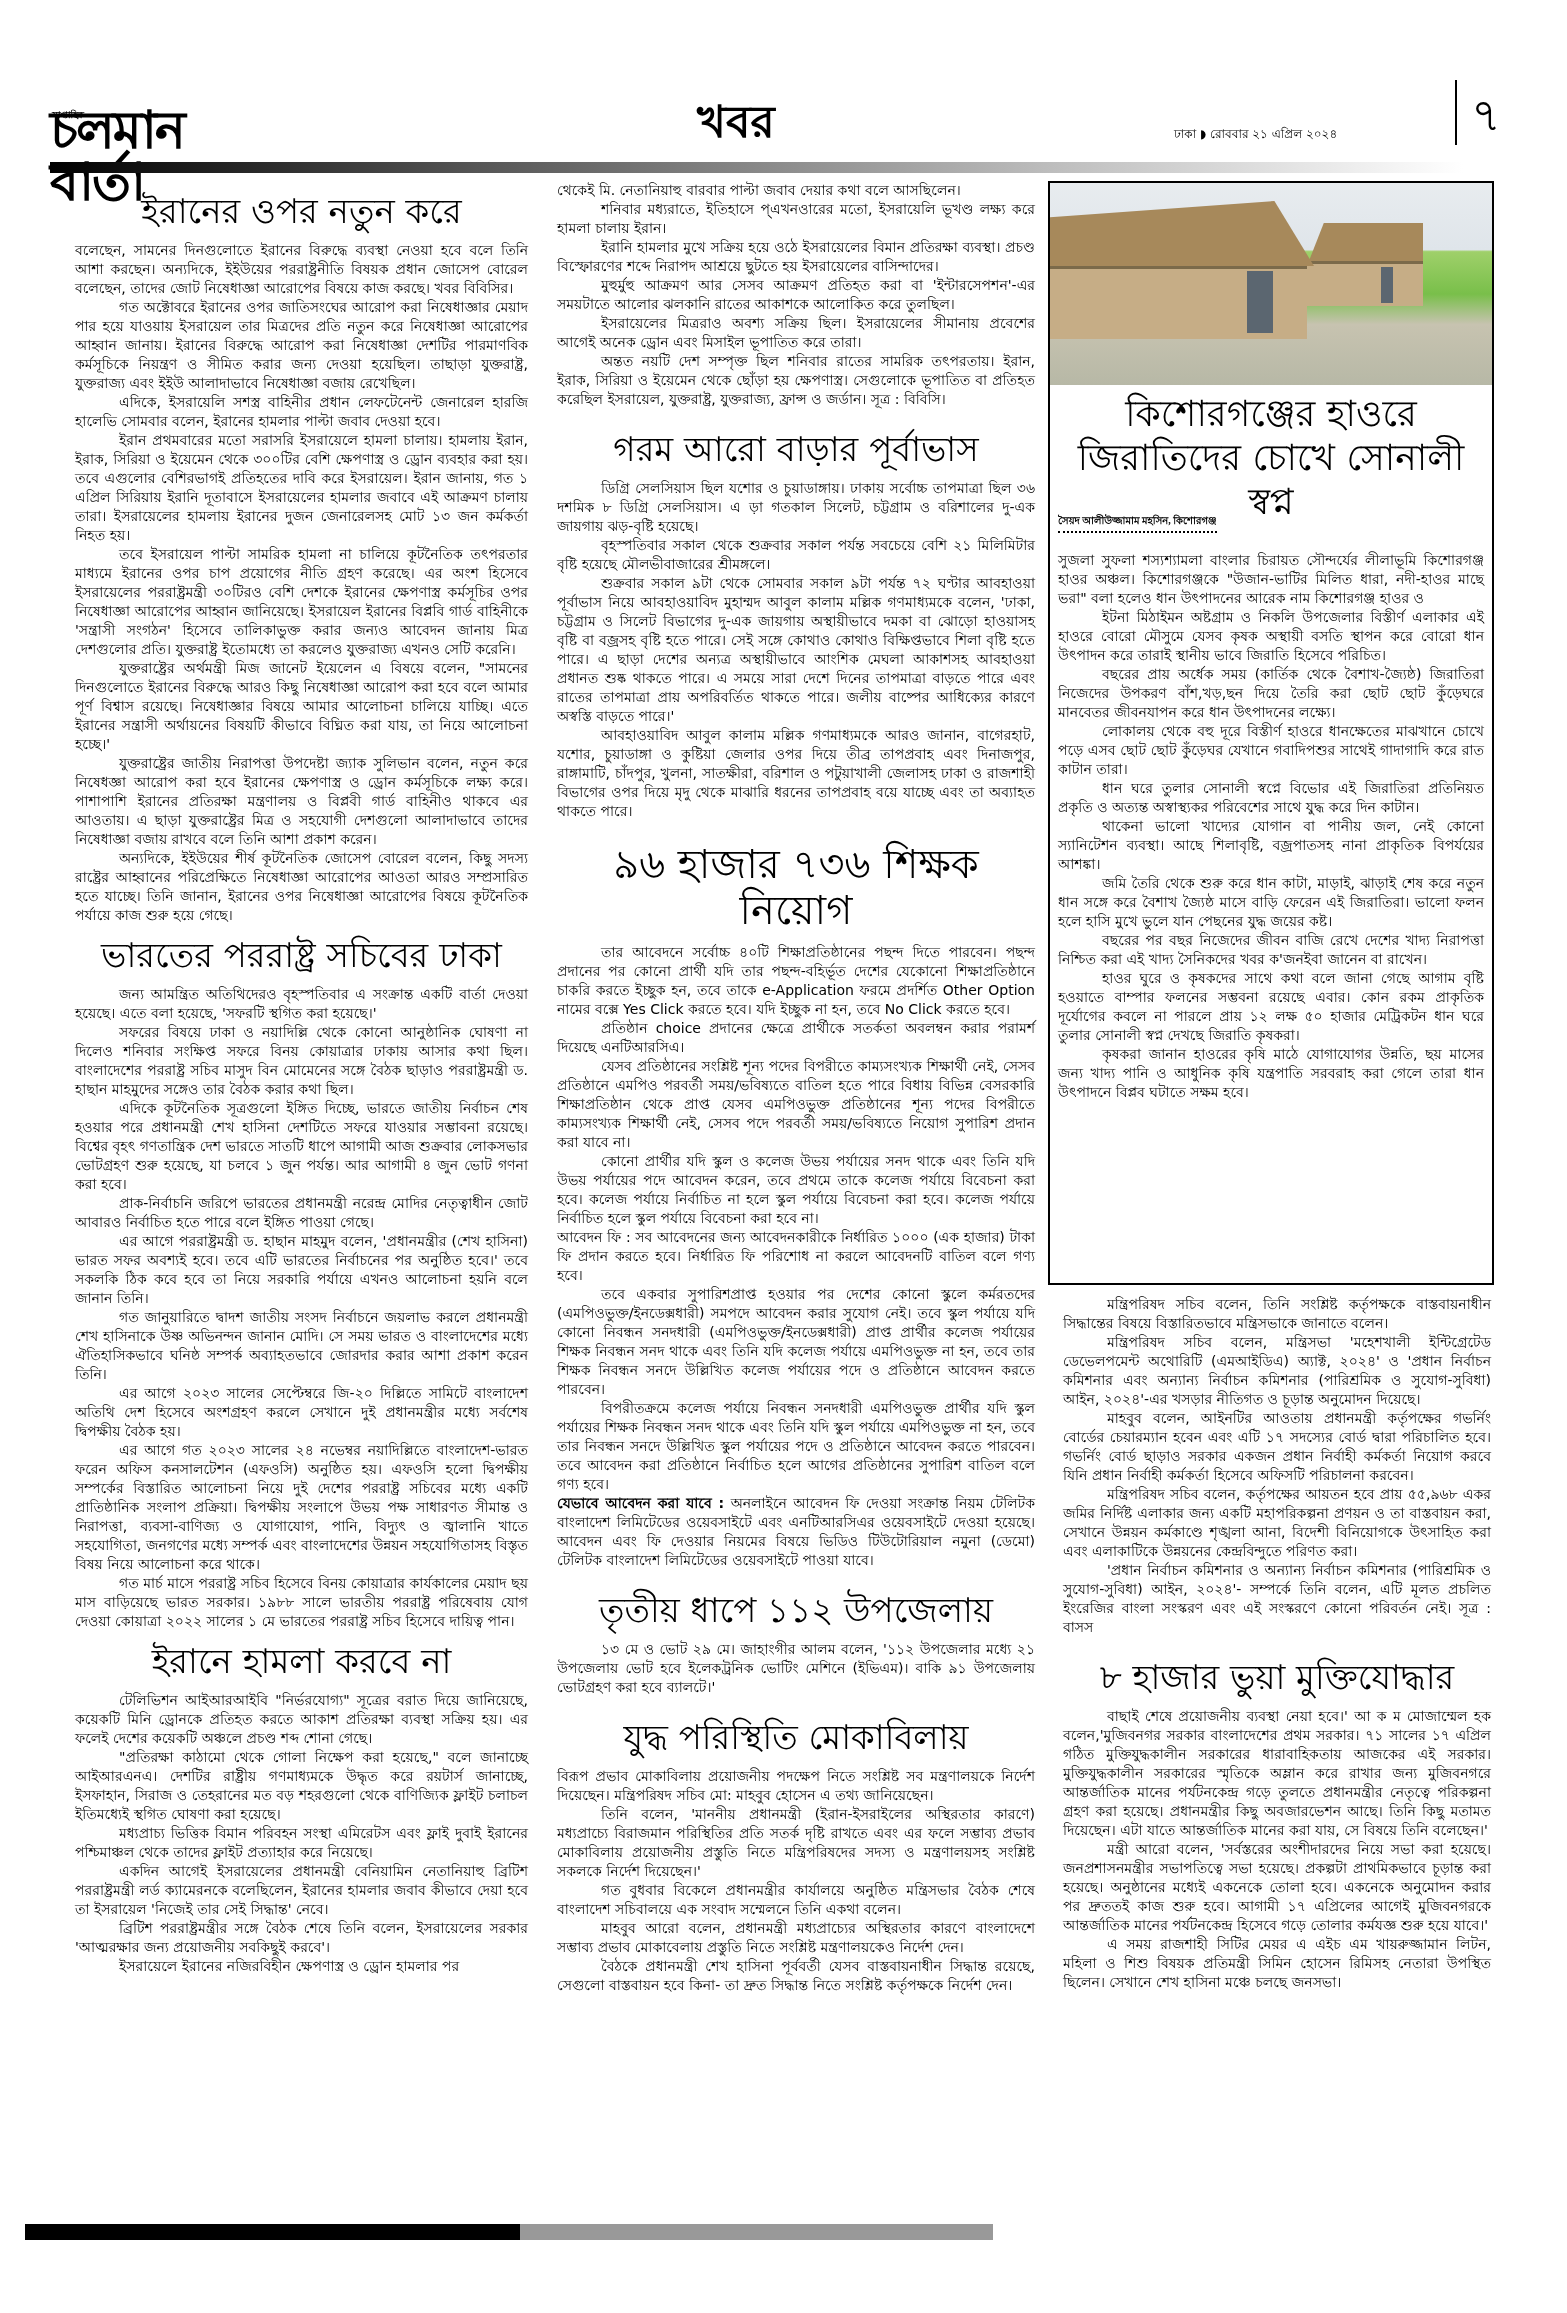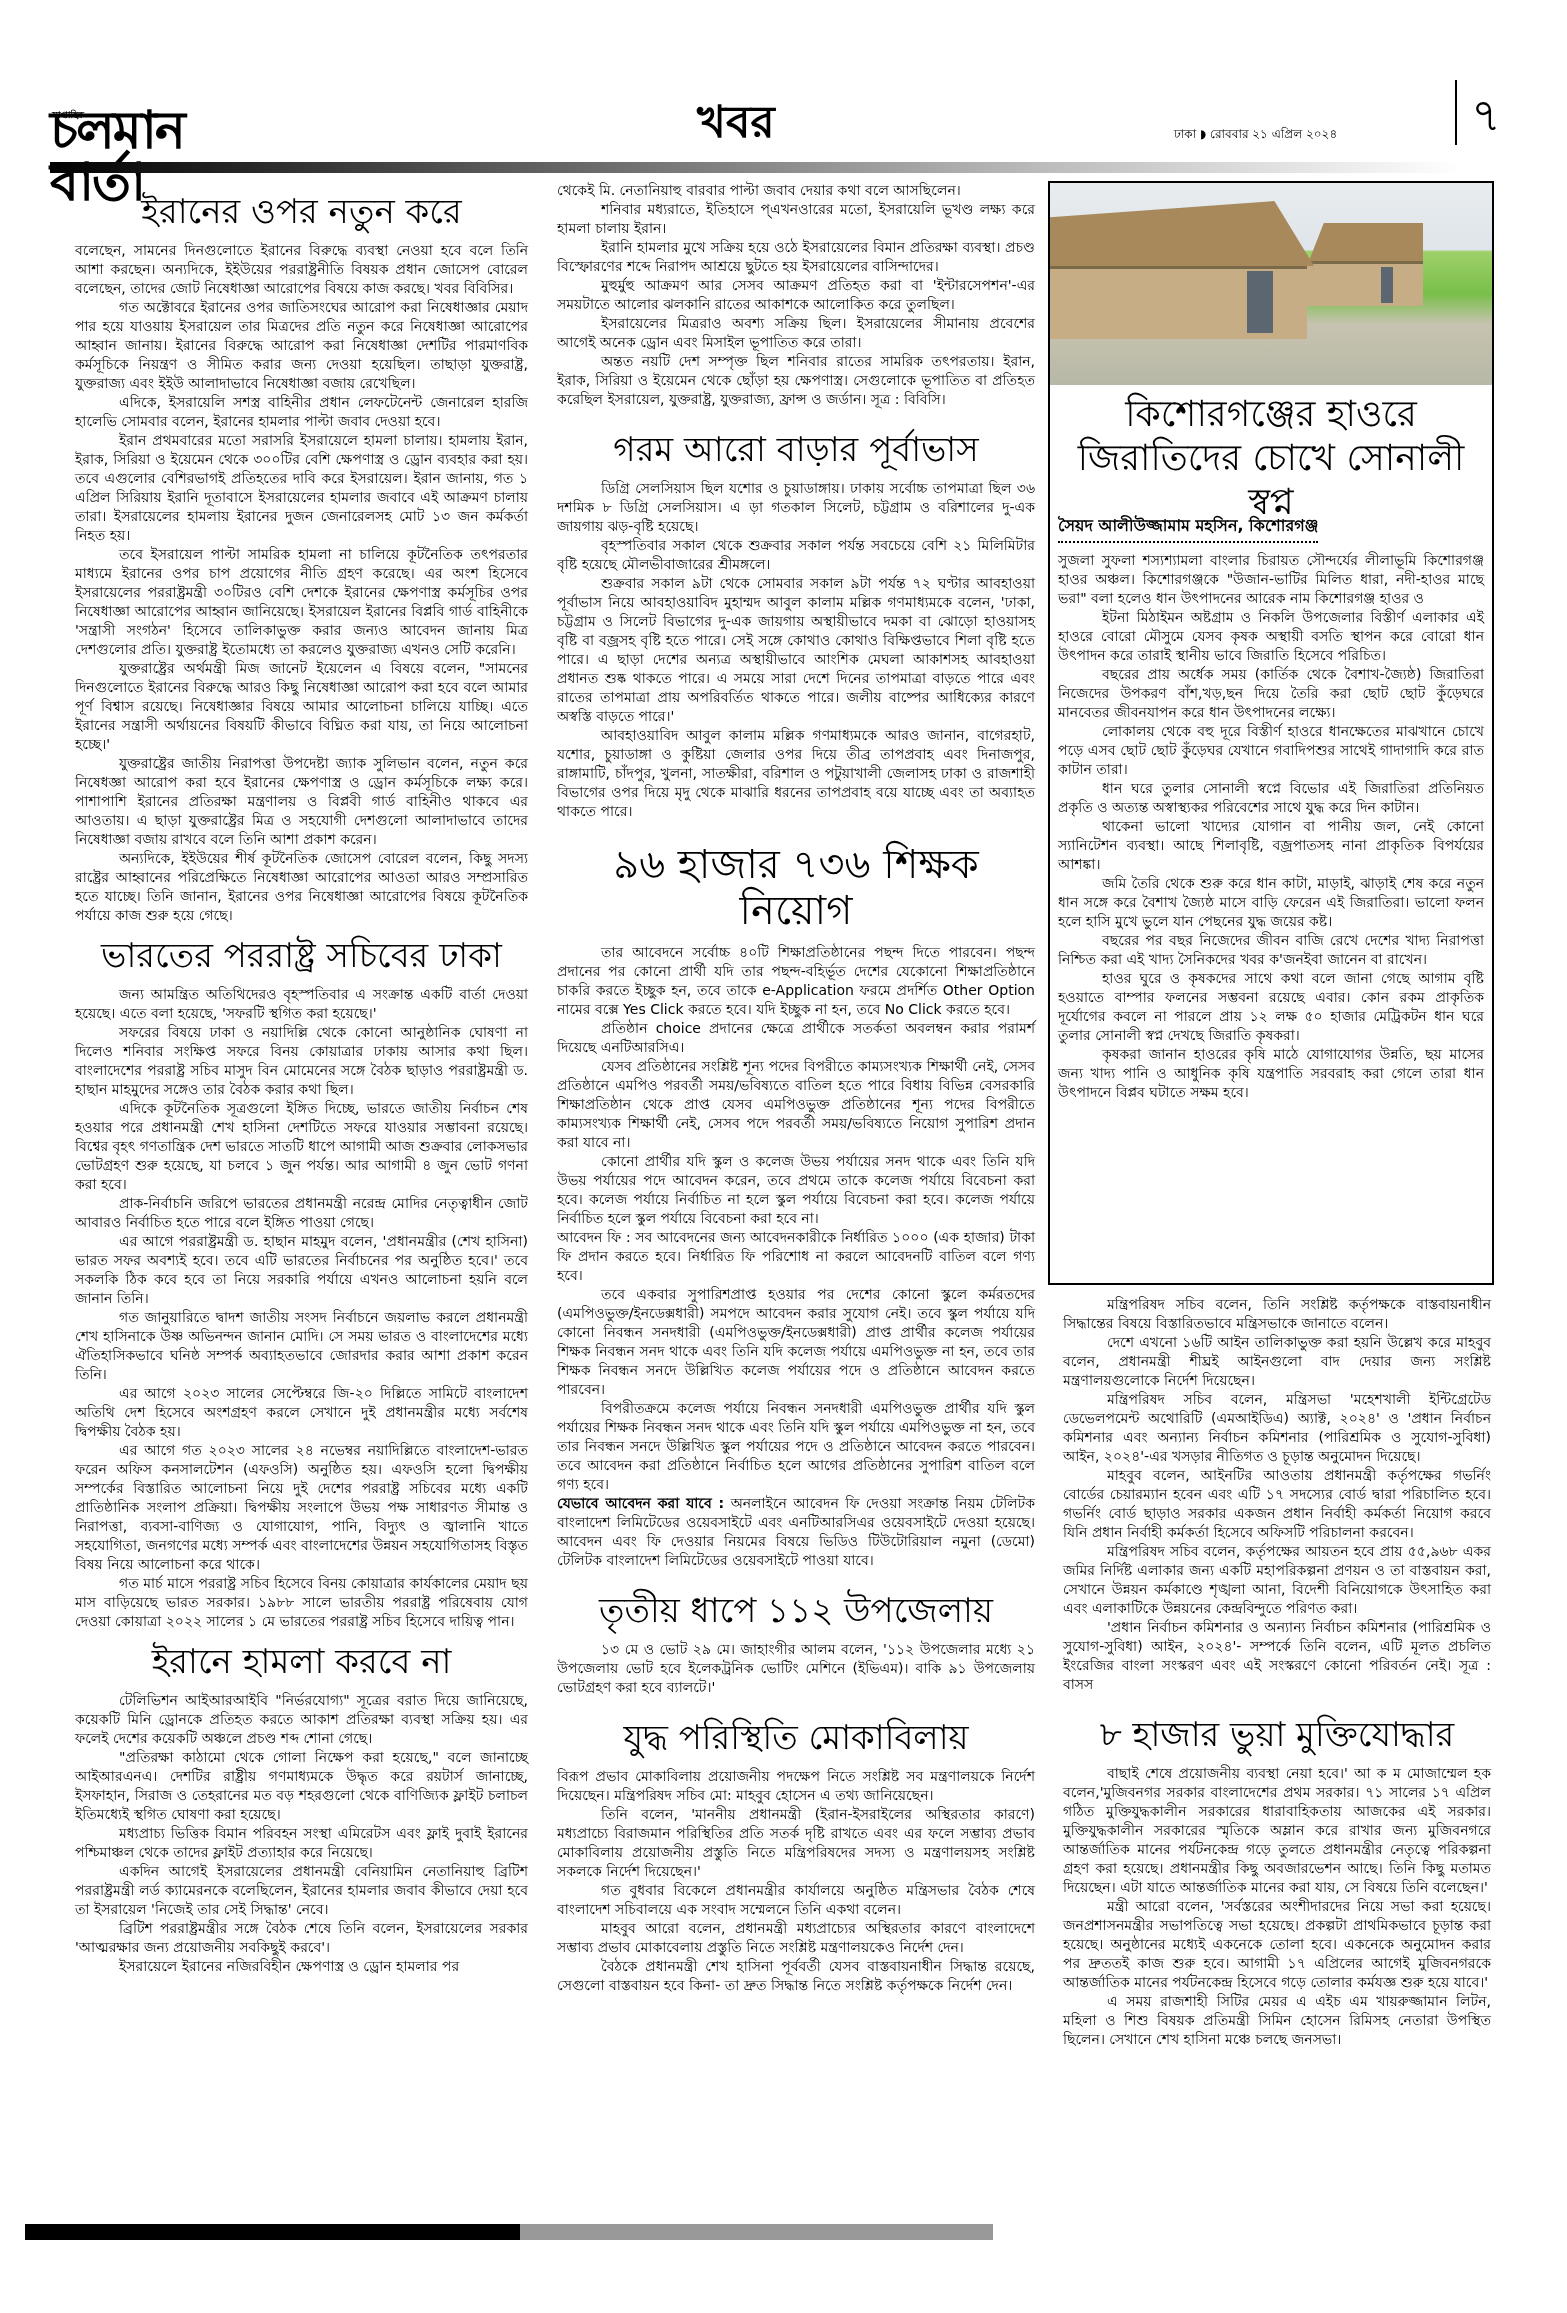--- a/index.html
+++ b/index.html
@@ -26,21 +26,21 @@
   .col-right-below{left:1063px;top:1295px;width:428px;}
   
   .feature{left:1048px;top:181px;width:442px;height:1100px;border:2px solid #000;overflow:hidden;}
   .photo{position:absolute;left:0;top:0;width:442px;height:202px;overflow:hidden;
     background:linear-gradient(180deg,#e8ecef 0%,#dfe5ea 33%,#9fd06a 34%,#79bf4a 55%,#c7c3b0 70%,#b7b8a6 100%);}
   .hut{position:absolute;}
   .hut .roof{position:absolute;background:#a7895b;}
   .hut .wall{position:absolute;background:#c6ad86;border-top:3px solid #7b6a4a;}
   .hut .door{position:absolute;background:#5b6670;}
   .feat-title{position:absolute;left:0;top:209px;width:442px;text-align:center;font-size:36px;line-height:44px;}
-  .byline{position:absolute;left:8px;top:330px;font-size:16px;border-bottom:2px dotted #000;padding-bottom:1px;font-weight:bold;}
+  .byline{position:absolute;left:8px;top:330px;font-size:10px;border-bottom:2px dotted #000;padding-bottom:1px;font-weight:bold;font-family:Liberation Serif, serif;}
   .feat-body{position:absolute;left:8px;top:368px;width:426px;font-size:14px;line-height:19px;text-align:justify;}
   .feat-body p{margin:0;}
   .feat-body p.ind{text-indent:44px;}
   .bold{font-weight:bold;}
 </style>
 </head>
 <body>
 
 <div class="abs logo">
   <span class="small">সাপ্তাহিক</span>
@@ -159,21 +159,20 @@
     <p class="ind">জমি তৈরি থেকে শুরু করে ধান কাটা, মাড়াই, ঝাড়াই শেষ করে নতুন ধান সঙ্গে করে বৈশাখ জ্যৈষ্ঠ মাসে বাড়ি ফেরেন এই জিরাতিরা। ভালো ফলন হলে হাসি মুখে ভুলে যান পেছনের যুদ্ধ জয়ের কষ্ট।</p>
     <p class="ind">বছরের পর বছর নিজেদের জীবন বাজি রেখে দেশের খাদ্য নিরাপত্তা নিশ্চিত করা এই খাদ্য সৈনিকদের খবর ক'জনইবা জানেন বা রাখেন।</p>
     <p class="ind">হাওর ঘুরে ও কৃষকদের সাথে কথা বলে জানা গেছে আগাম বৃষ্টি হওয়াতে বাম্পার ফলনের সম্ভবনা রয়েছে এবার। কোন রকম প্রাকৃতিক দূর্যোগের কবলে না পারলে প্রায় ১২ লক্ষ ৫০ হাজার মেট্রিকটন ধান ঘরে তুলার সোনালী স্বপ্ন দেখছে জিরাতি কৃষকরা।</p>
     <p class="ind">কৃষকরা জানান হাওরের কৃষি মাঠে যোগাযোগর উন্নতি, ছয় মাসের জন্য খাদ্য পানি ও আধুনিক কৃষি যন্ত্রপাতি সরবরাহ করা গেলে তারা ধান উৎপাদনে বিপ্লব ঘটাতে সক্ষম হবে।</p>
   </div>
 </div>
 
 <div class="col col-right-below">
   <article>
     <p class="ind">মন্ত্রিপরিষদ সচিব বলেন, তিনি সংশ্লিষ্ট কর্তৃপক্ষকে বাস্তবায়নাধীন সিদ্ধান্তের বিষয়ে বিস্তারিতভাবে মন্ত্রিসভাকে জানাতে বলেন।</p>
-    <p class="ind">দেশে এখনো ১৬টি আইন তালিকাভুক্ত করা হয়নি উল্লেখ করে মাহবুব বলেন, প্রধানমন্ত্রী শীঘ্রই আইনগুলো বাদ দেয়ার জন্য সংশ্লিষ্ট মন্ত্রণালয়গুলোকে নির্দেশ দিয়েছেন।</p>
     <p class="ind">মন্ত্রিপরিষদ সচিব বলেন, মন্ত্রিসভা 'মহেশখালী ইন্টিগ্রেটেড ডেভেলপমেন্ট অথোরিটি (এমআইডিএ) অ্যাক্ট, ২০২৪' ও 'প্রধান নির্বাচন কমিশনার এবং অন্যান্য নির্বাচন কমিশনার (পারিশ্রমিক ও সুযোগ-সুবিধা) আইন, ২০২৪'-এর খসড়ার নীতিগত ও চূড়ান্ত অনুমোদন দিয়েছে।</p>
     <p class="ind">মাহবুব বলেন, আইনটির আওতায় প্রধানমন্ত্রী কর্তৃপক্ষের গভর্নিং বোর্ডের চেয়ারম্যান হবেন এবং এটি ১৭ সদস্যের বোর্ড দ্বারা পরিচালিত হবে। গভর্নিং বোর্ড ছাড়াও সরকার একজন প্রধান নির্বাহী কর্মকর্তা নিয়োগ করবে যিনি প্রধান নির্বাহী কর্মকর্তা হিসেবে অফিসটি পরিচালনা করবেন।</p>
     <p class="ind">মন্ত্রিপরিষদ সচিব বলেন, কর্তৃপক্ষের আয়তন হবে প্রায় ৫৫,৯৬৮ একর জমির নির্দিষ্ট এলাকার জন্য একটি মহাপরিকল্পনা প্রণয়ন ও তা বাস্তবায়ন করা, সেখানে উন্নয়ন কর্মকাণ্ডে শৃঙ্খলা আনা, বিদেশী বিনিয়োগকে উৎসাহিত করা এবং এলাকাটিকে উন্নয়নের কেন্দ্রবিন্দুতে পরিণত করা।</p>
     <p class="ind">'প্রধান নির্বাচন কমিশনার ও অন্যান্য নির্বাচন কমিশনার (পারিশ্রমিক ও সুযোগ-সুবিধা) আইন, ২০২৪'- সম্পর্কে তিনি বলেন, এটি মূলত প্রচলিত ইংরেজির বাংলা সংস্করণ এবং এই সংস্করণে কোনো পরিবর্তন নেই। সূত্র : বাসস</p>
   </article>
   <div class="gap"></div>
   <article>
     <h2 class="hl">৮ হাজার ভুয়া মুক্তিযোদ্ধার</h2>
     <p class="ind">বাছাই শেষে প্রয়োজনীয় ব্যবস্থা নেয়া হবে।' আ ক ম মোজাম্মেল হক বলেন,'মুজিবনগর সরকার বাংলাদেশের প্রথম সরকার। ৭১ সালের ১৭ এপ্রিল গঠিত মুক্তিযুদ্ধকালীন সরকারের ধারাবাহিকতায় আজকের এই সরকার। মুক্তিযুদ্ধকালীন সরকারের স্মৃতিকে অম্লান করে রাখার জন্য মুজিবনগরে আন্তর্জাতিক মানের পর্যটনকেন্দ্র গড়ে তুলতে প্রধানমন্ত্রীর নেতৃত্বে পরিকল্পনা গ্রহণ করা হয়েছে। প্রধানমন্ত্রীর কিছু অবজারভেশন আছে। তিনি কিছু মতামত দিয়েছেন। এটা যাতে আন্তর্জাতিক মানের করা যায়, সে বিষয়ে তিনি বলেছেন।'</p>
     <p class="ind">মন্ত্রী আরো বলেন, 'সর্বস্তরের অংশীদারদের নিয়ে সভা করা হয়েছে। জনপ্রশাসনমন্ত্রীর সভাপতিত্বে সভা হয়েছে। প্রকল্পটা প্রাথমিকভাবে চূড়ান্ত করা হয়েছে। অনুষ্ঠানের মধ্যেই একনেকে তোলা হবে। একনেকে অনুমোদন করার পর দ্রুততই কাজ শুরু হবে। আগামী ১৭ এপ্রিলের আগেই মুজিবনগরকে আন্তর্জাতিক মানের পর্যটনকেন্দ্র হিসেবে গড়ে তোলার কর্মযজ্ঞ শুরু হয়ে যাবে।'</p>

